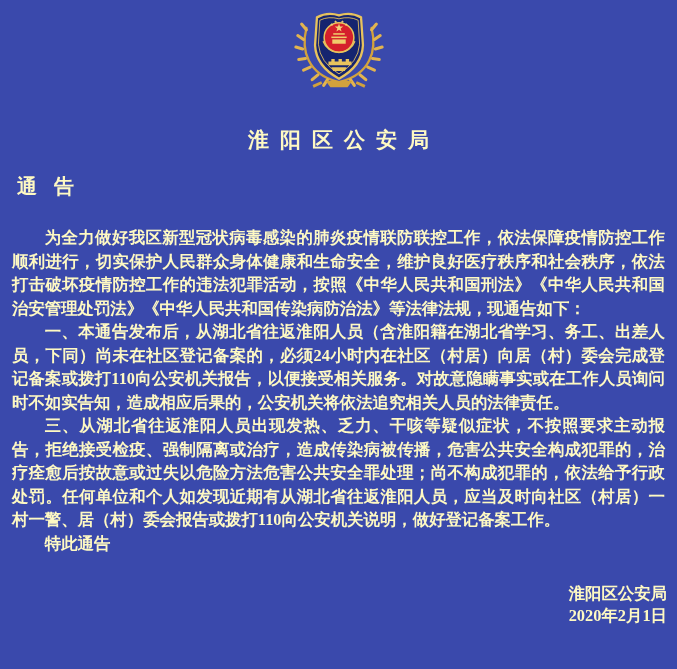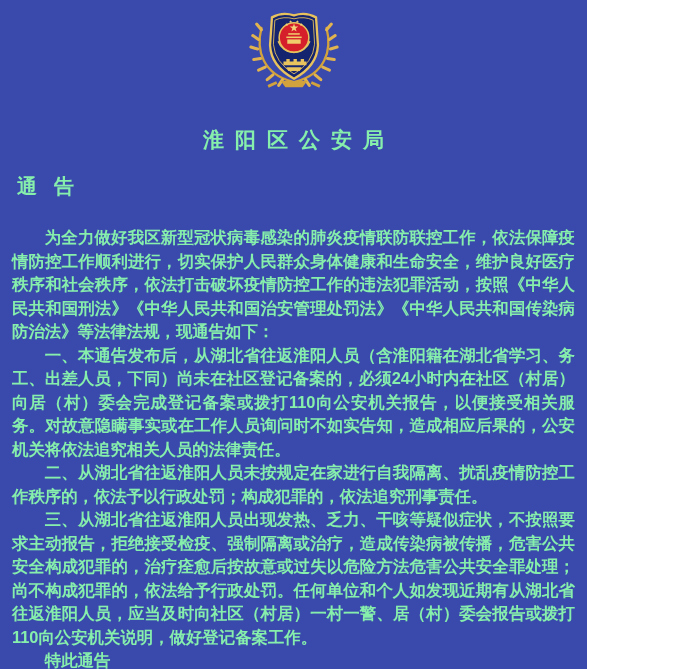--- a/index.html
+++ b/index.html
@@ -1,22 +1,22 @@
 <!DOCTYPE html>
 <html><head>
 <meta charset="utf-8">
 <style>
   html, body { margin: 0; padding: 0; }
   .page {
     position: relative;
-    width: 587px;
+    width: 677px;
     height: 669px;
     background: #3A49AC;
-    color: #86efac;
-    font-family: Liberation Sans, sans-serif;
+    color: #fef9c3;
+    font-family: Liberation Serif, serif;
     font-weight: 700;
     overflow: hidden;
   }
   .emblem {
     display: block;
     width: 92px;
     height: 82px;
     margin: 8px auto 0;
   }
   .agency-title {
@@ -111,21 +111,20 @@
       <path d="M40,61 L56,61 L54,65 L42,65 Z"></path>
     </g>
   </svg>
 
   <h1 class="agency-title">淮阳区公安局</h1>
   <h2 class="doc-title">通告</h2>
 
   <div class="content">
     <p>为全力做好我区新型冠状病毒感染的肺炎疫情联防联控工作，依法保障疫情防控工作顺利进行，切实保护人民群众身体健康和生命安全，维护良好医疗秩序和社会秩序，依法打击破坏疫情防控工作的违法犯罪活动，按照《中华人民共和国刑法》《中华人民共和国治安管理处罚法》《中华人民共和国传染病防治法》等法律法规，现通告如下：</p>
     <p>一、本通告发布后，从湖北省往返淮阳人员（含淮阳籍在湖北省学习、务工、出差人员，下同）尚未在社区登记备案的，必须24小时内在社区（村居）向居（村）委会完成登记备案或拨打110向公安机关报告，以便接受相关服务。对故意隐瞒事实或在工作人员询问时不如实告知，造成相应后果的，公安机关将依法追究相关人员的法律责任。</p>
-    <p>二、从湖北省往返淮阳人员未按规定在家进行自我隔离、扰乱疫情防控工作秩序的，依法予以行政处罚；构成犯罪的，依法追究刑事责任。</p>
     <p>三、从湖北省往返淮阳人员出现发热、乏力、干咳等疑似症状，不按照要求主动报告，拒绝接受检疫、强制隔离或治疗，造成传染病被传播，危害公共安全构成犯罪的，治疗痊愈后按故意或过失以危险方法危害公共安全罪处理；尚不构成犯罪的，依法给予行政处罚。任何单位和个人如发现近期有从湖北省往返淮阳人员，应当及时向社区（村居）一村一警、居（村）委会报告或拨打110向公安机关说明，做好登记备案工作。</p>
     <p>特此通告</p>
   </div>
 
   <div class="signature">
     <div>淮阳区公安局</div>
     <div>2020年2月1日</div>
   </div>
 
 </div>

